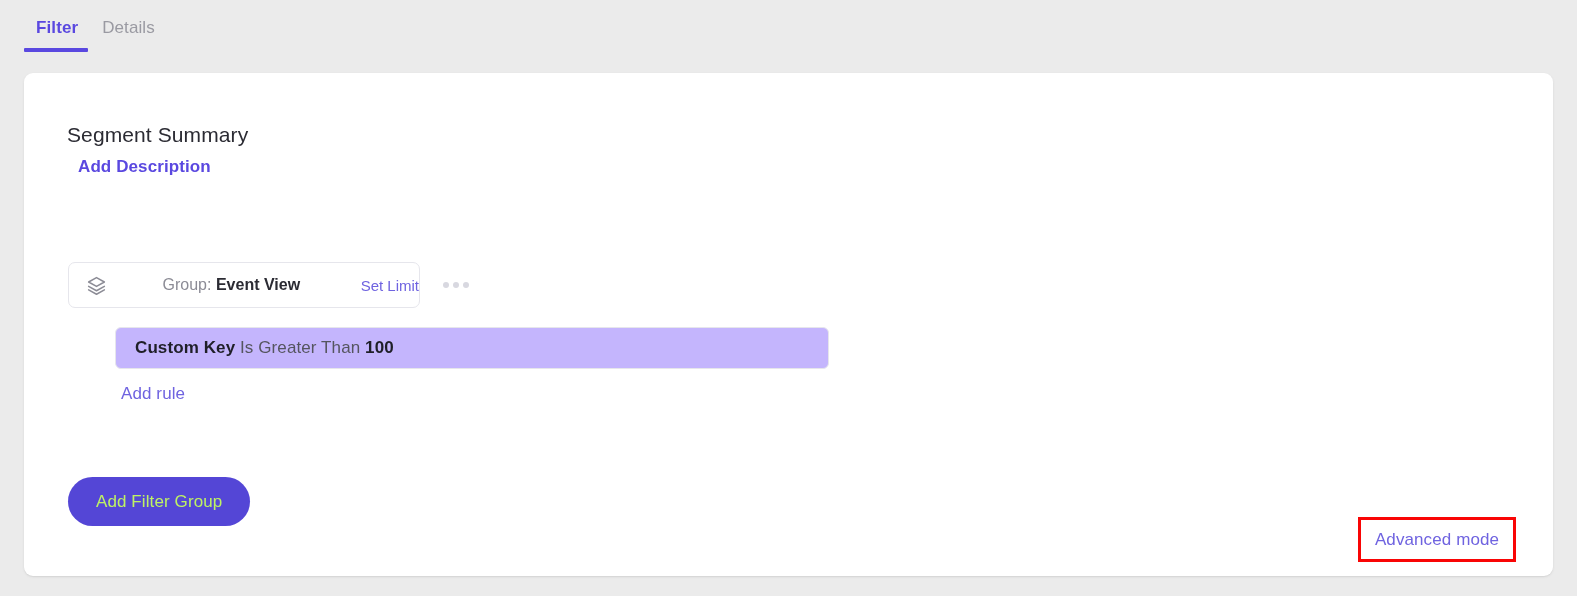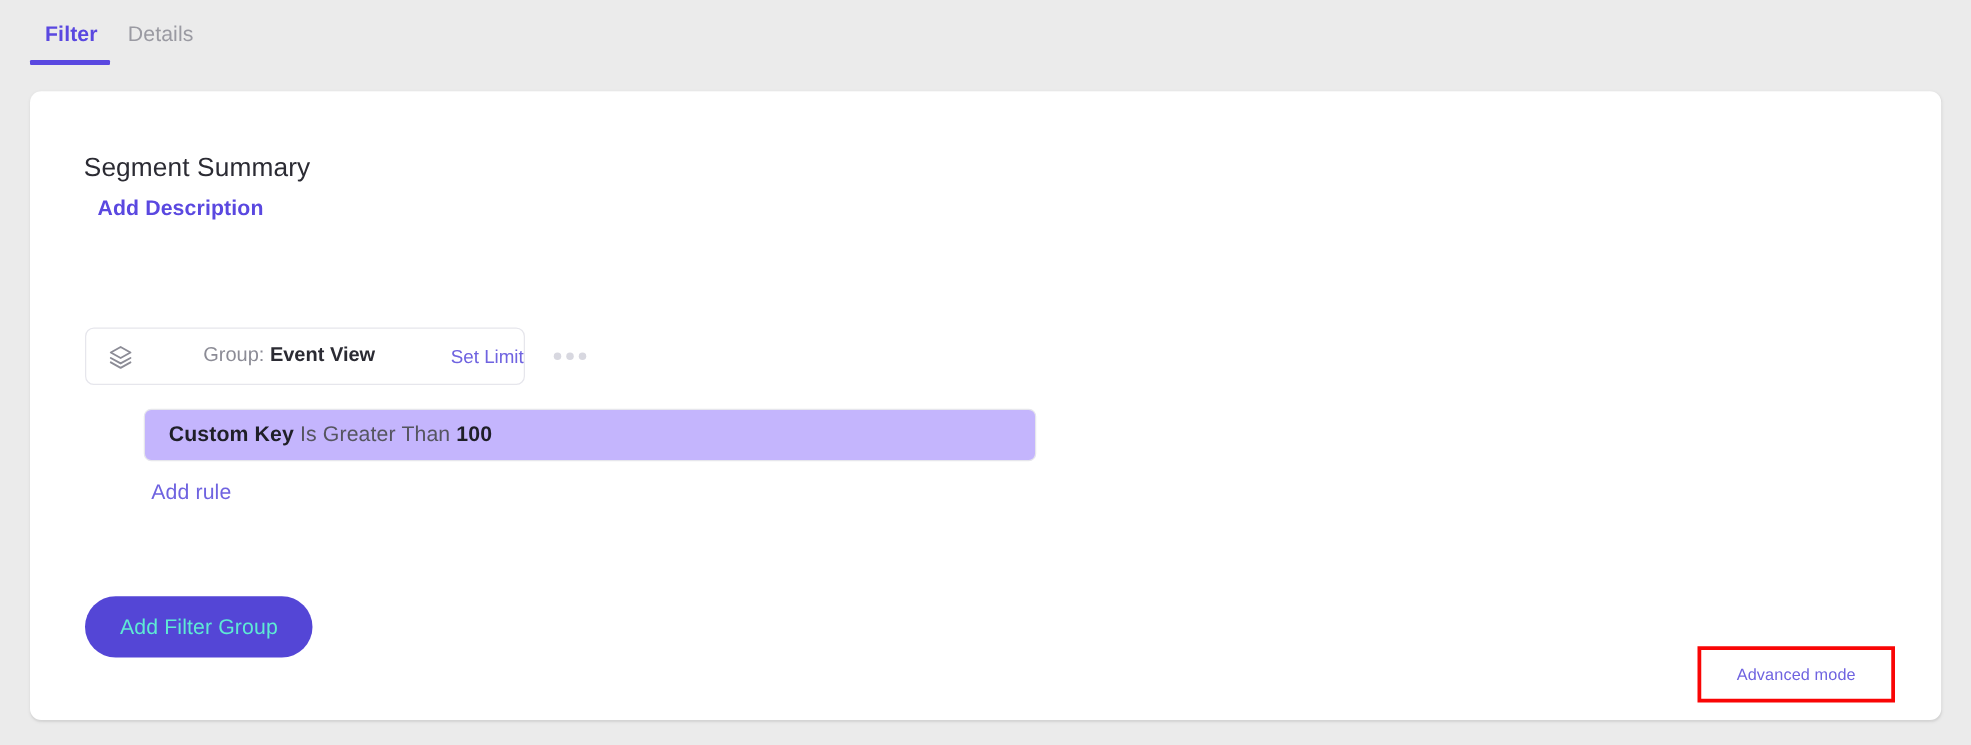--- a/index.html
+++ b/index.html
@@ -204,21 +204,21 @@
   
   .add-filter-group {
     position: absolute;
     left: 44px;
     top: 404px;
     height: 49px;
     padding: 0 28px;
     border: none;
     border-radius: 25px;
     background: #5446d6;
-    color: #5eead4;
+    color: #bef264;
     font-size: 17px;
     font-family: "Liberation Sans", sans-serif;
     cursor: pointer;
     display: flex;
     align-items: center;
     justify-content: center;
     letter-spacing: 0.1px;
   }
 
   
@@ -229,21 +229,21 @@
     width: 158px;
     height: 45px;
     border: 3px solid #f90505;
     box-sizing: border-box;
     background: #ffffff;
     display: flex;
     align-items: center;
     justify-content: center;
   }
   .advanced-mode {
-    font-size: 13px;
+    font-size: 17px;
     color: #6f63e0;
     cursor: pointer;
     letter-spacing: 0.1px;
   }
 </style>
 </head>
 <body>
 
 <div class="tabbar">
   <button class="tab active">

